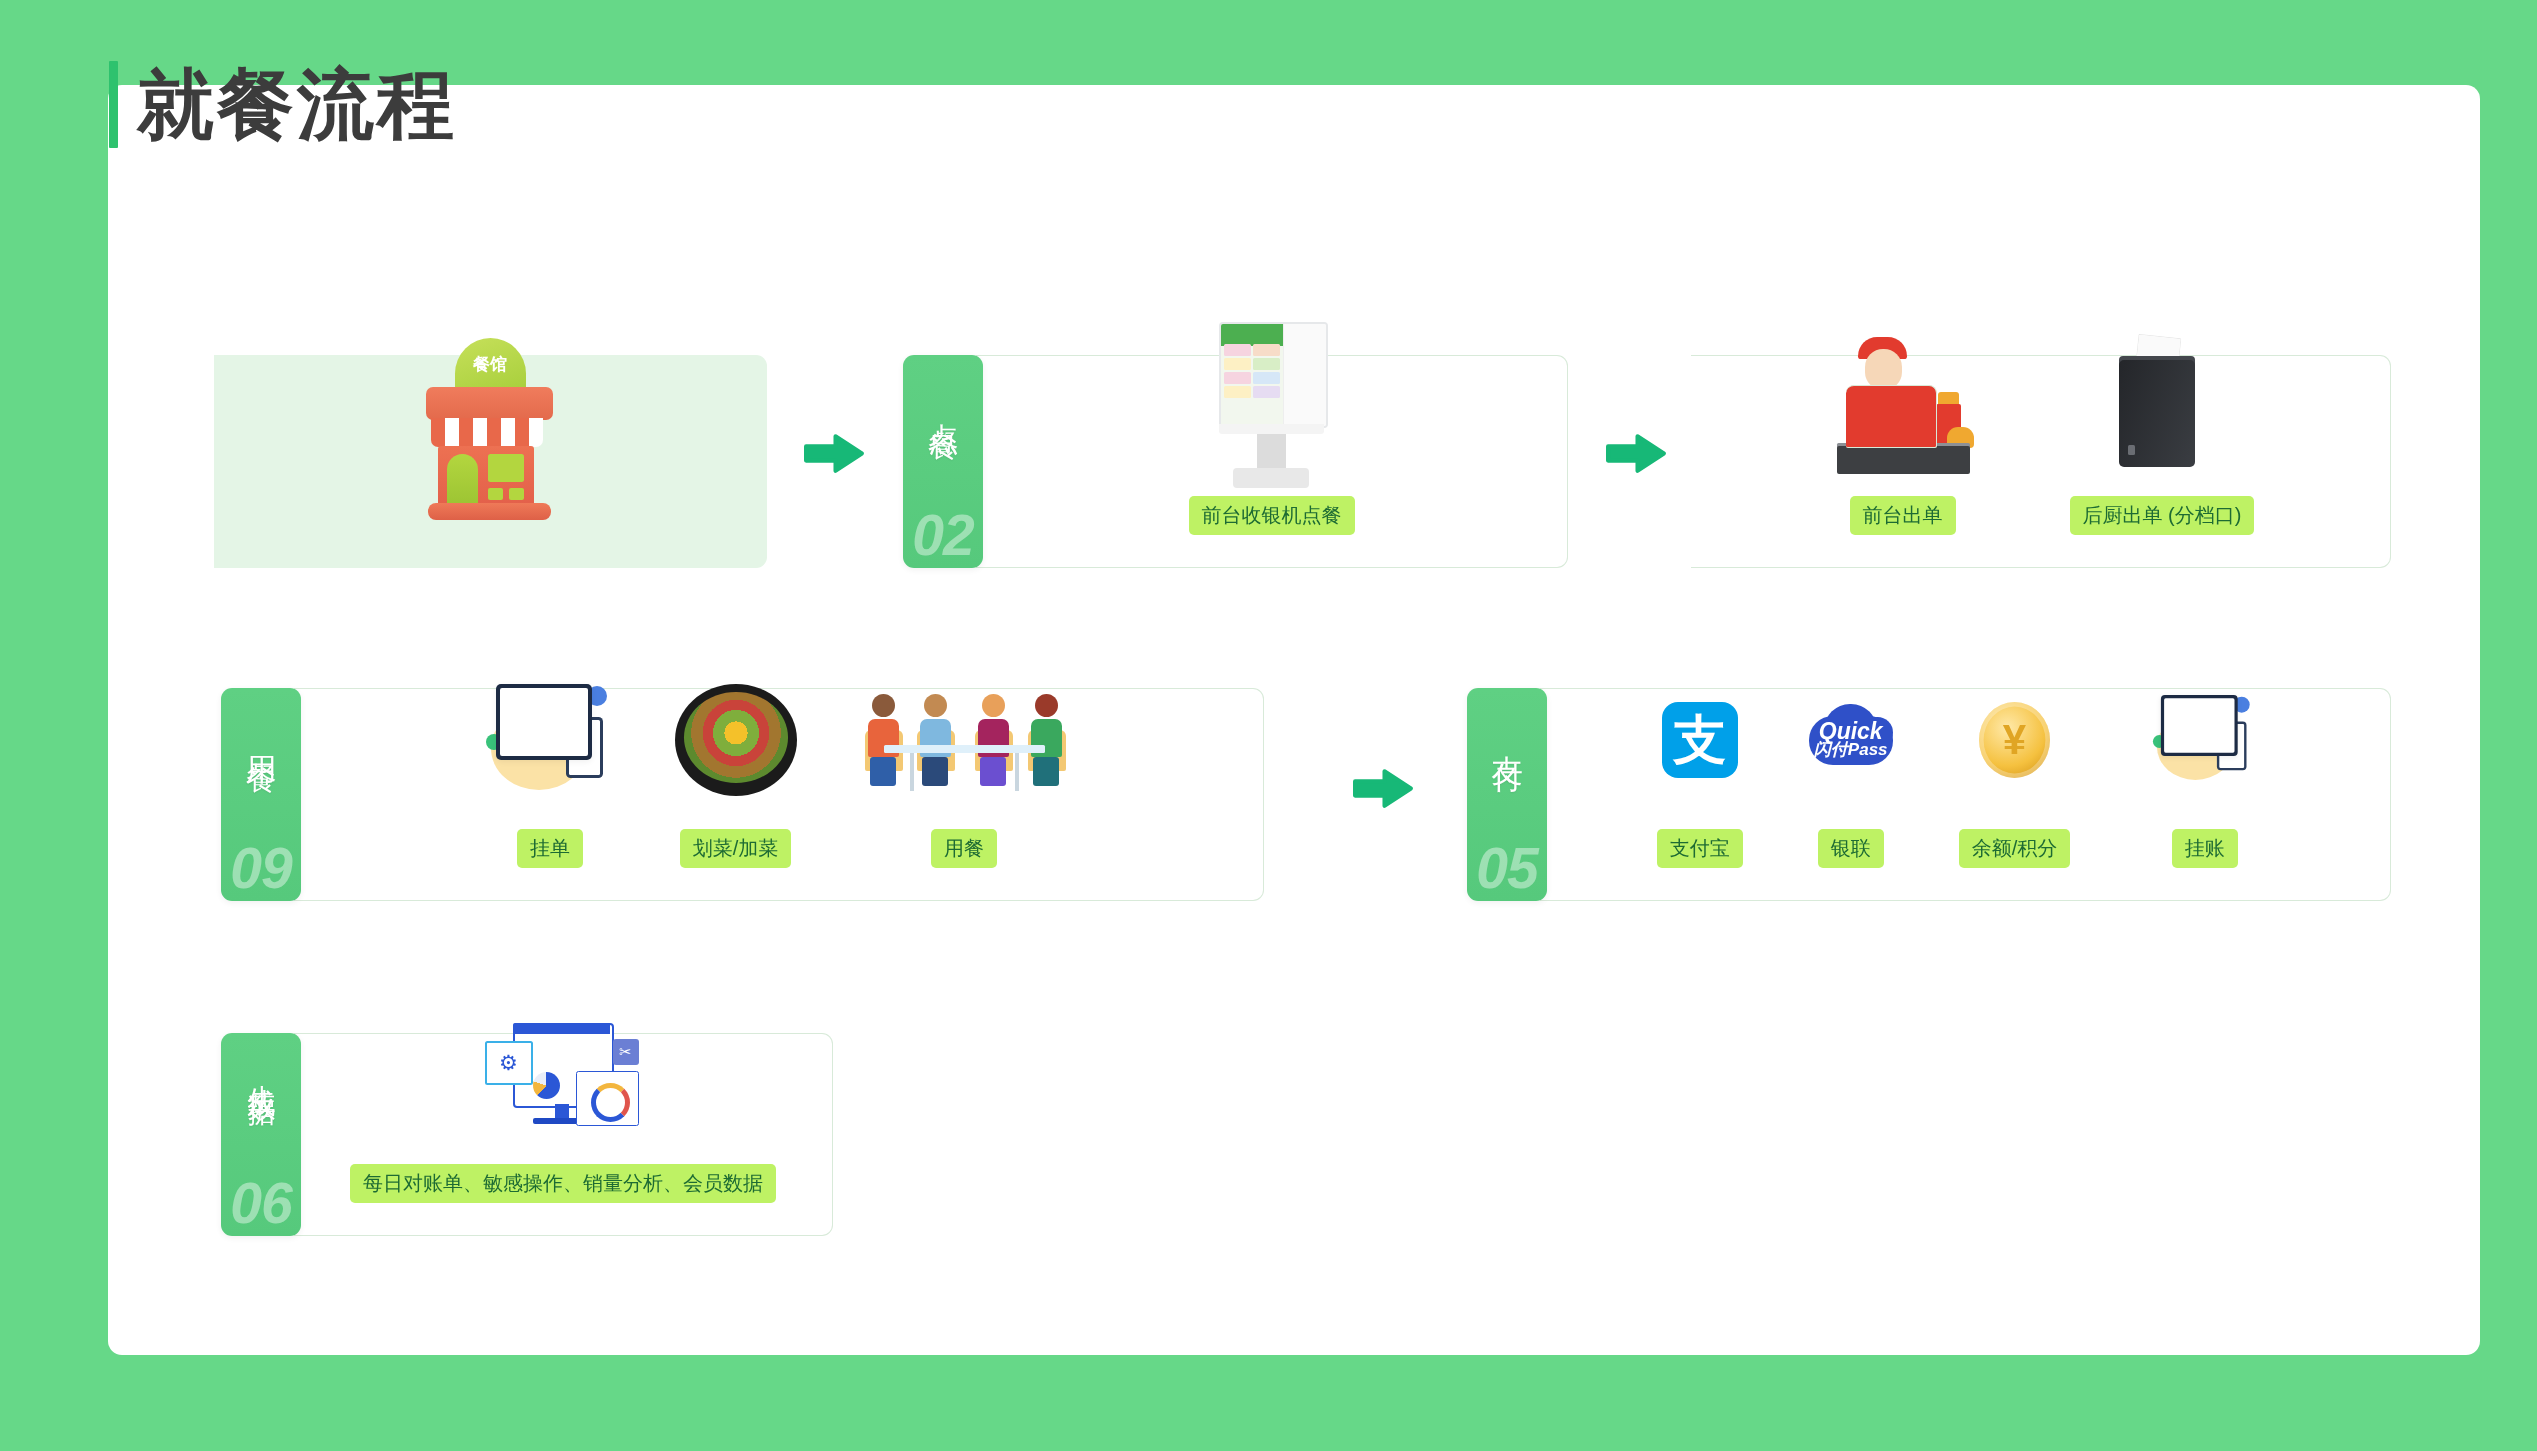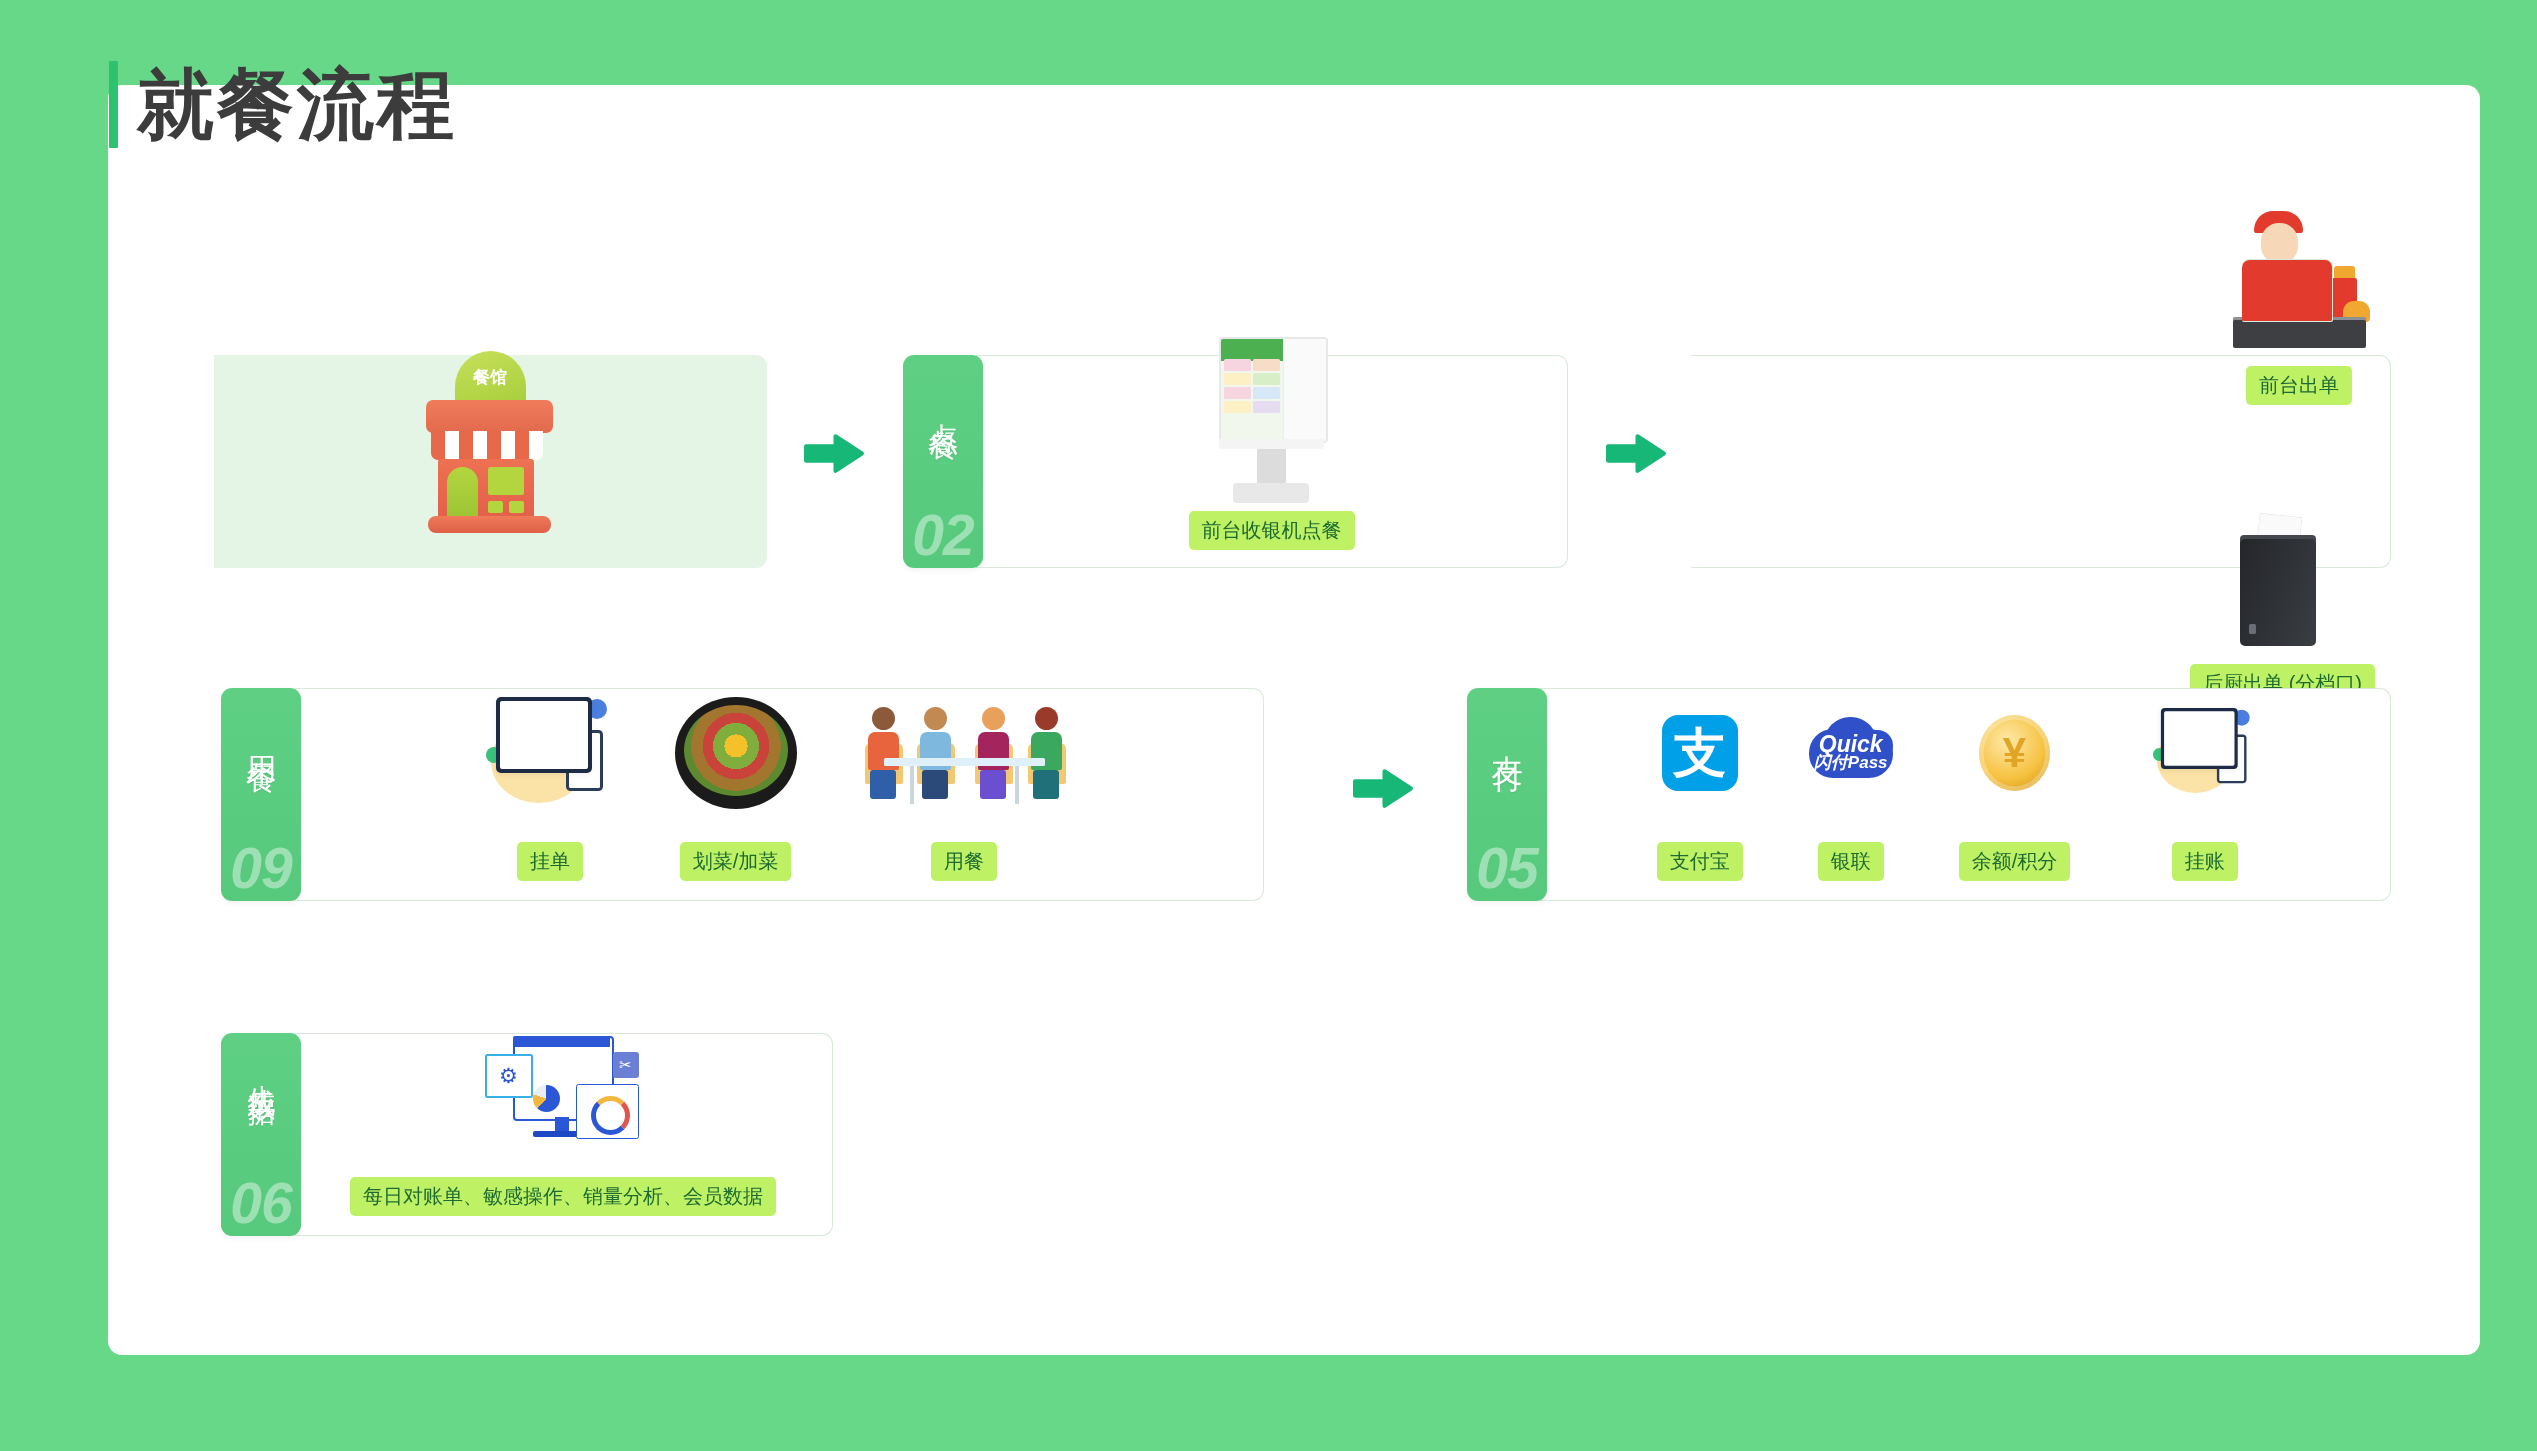--- a/index.html
+++ b/index.html
@@ -48,22 +48,22 @@
     border:1.5px solid #d8ead9;border-left:none;
     border-radius:0 11px 11px 0;
     background:#ffffff;
     position:relative;z-index:1;
     display:flex;align-items:flex-end;justify-content:center;
     padding:0 15px;
   }
   .body.tint{background:#e4f5e6;border-color:#e4f5e6;}
   .items{display:flex;align-items:flex-end;justify-content:center;width:100%;height:100%;}
   .item{
-    display:flex;flex-direction:column;align-items:center;justify-content:flex-start;
-    height:100%;padding-bottom:19px;
+    display:flex;flex-direction:column;align-items:center;justify-content:flex-end;
+    height:100%;padding-bottom:32px;
   }
   .art{flex:1;display:flex;align-items:center;justify-content:center;width:100%;}
   .chip{
     background:#bef264;border-radius:5px;
     padding:6px 13px;margin-top:7px;
     color:#1d6b33;font-size:20px;white-space:nowrap;font-weight:500;
   }
   
   .arrow{position:absolute;width:61px;height:49px;}
   .arrow svg{width:100%;height:100%;display:block;}
@@ -273,21 +273,21 @@
 </div>
 
 <div class="arrow" style="left:1606px;top:429px;">
   <svg viewBox="0 0 120 96">
       <path d="M4 34h58V14l52 34-52 34V62H4z" fill="#17b877" stroke="#17b877" stroke-width="8" stroke-linejoin="round"></path>
     </svg>
 </div>
 
 <div class="step" style="left:1698px;top:355px;width:693px;height:213px;">
   <div class="body">
-    <div class="items" style="gap:91px;flex-direction:column;">
+    <div class="items" style="gap:91px;">
       <div class="item">
         <div class="art">
           <div class="cash">
             <div class="cap"></div>
               <div class="head"></div>
               <div class="body"></div>
               <div class="badge"></div>
             <div class="fri2"></div>
               <div class="fries"></div>
               <div class="mon"></div>

